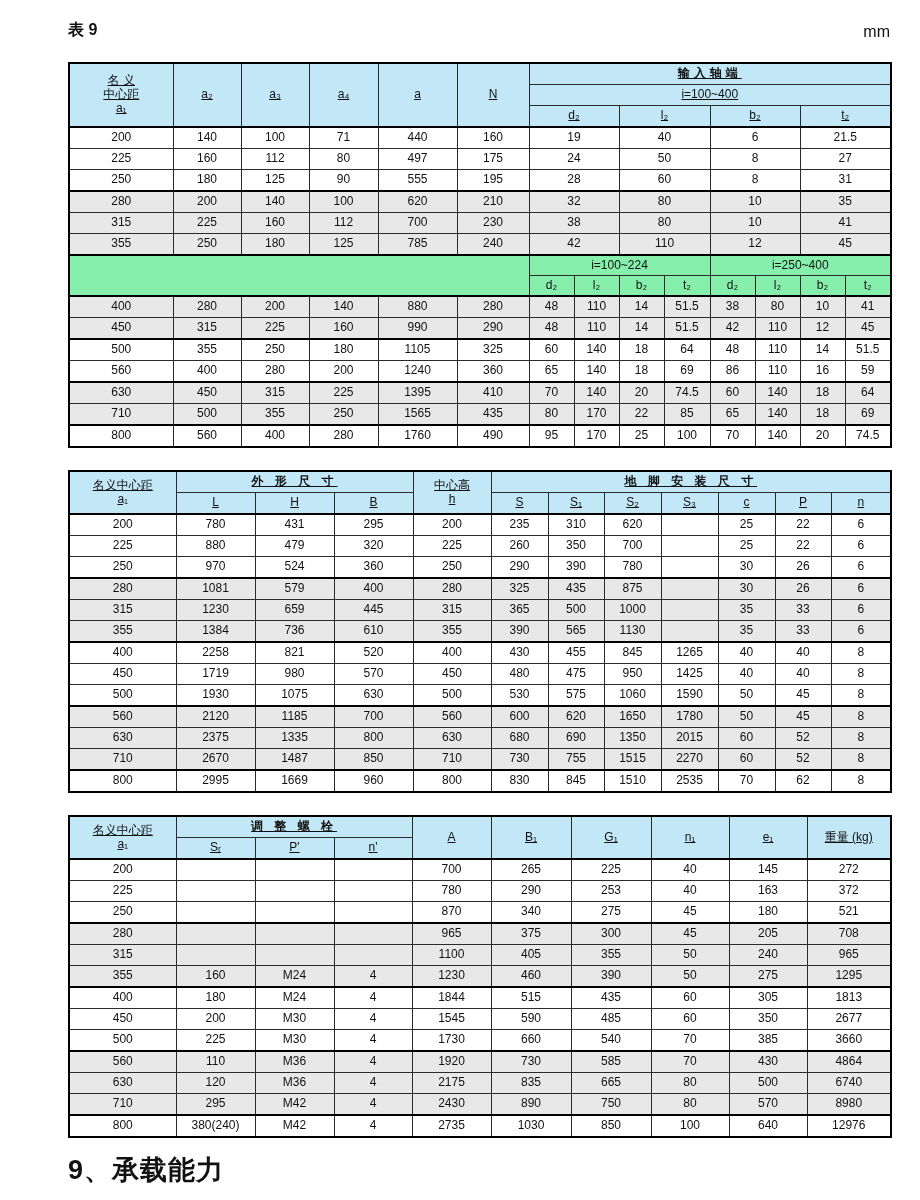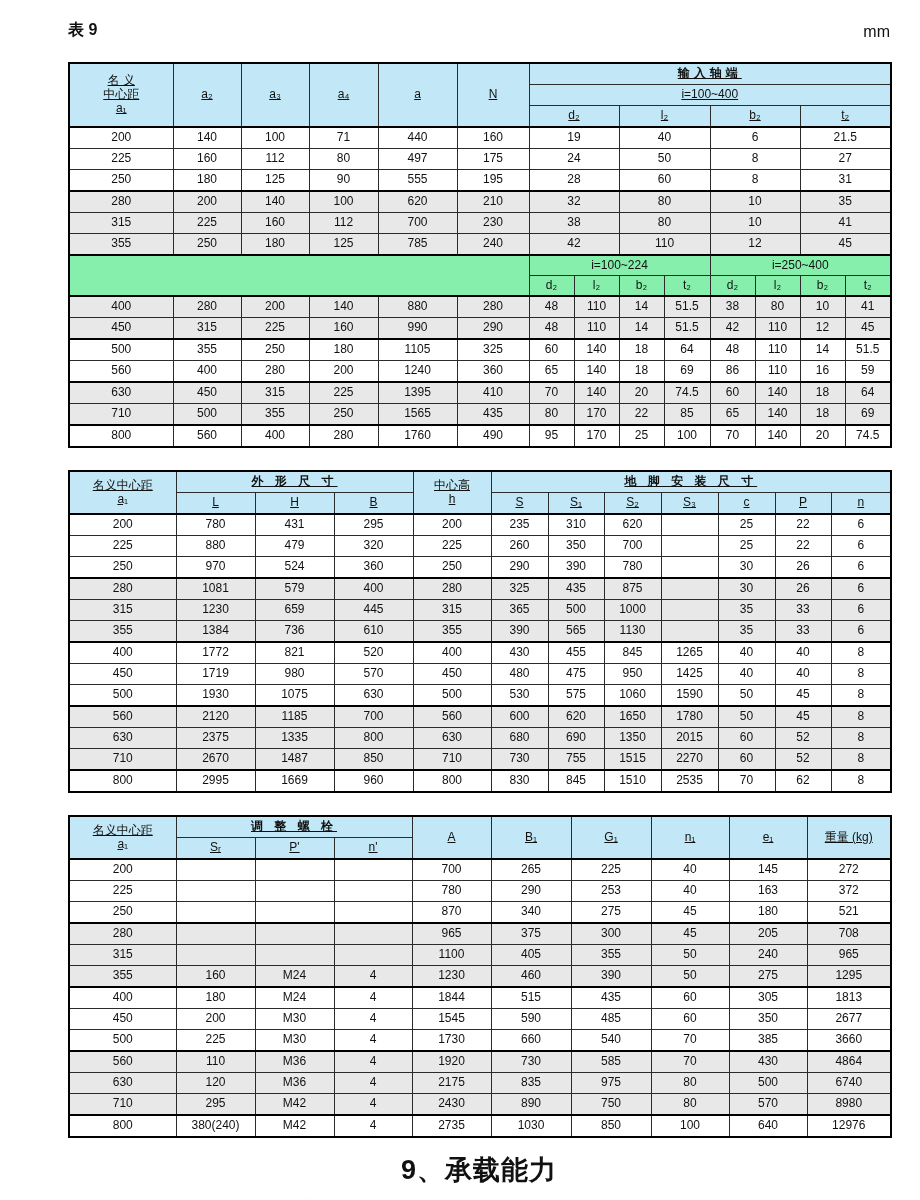--- a/index.html
+++ b/index.html
@@ -12,21 +12,21 @@
   th,td{border:1px solid #2b2b2b;text-align:center;vertical-align:middle;
     font-size:12px;padding:0;height:20px;line-height:1.15;overflow:hidden;white-space:nowrap;}
   thead th{background:#c2e7f6;font-weight:normal;}
   thead{border-bottom:2px solid #000;text-decoration:underline;}
   thead th.grp{font-weight:bold;letter-spacing:4px;}
   thead th .ln{display:block;}
   tr.shaded td{background:#e8e8e8;}
   tr.thick-top td{border-top:2px solid #000;}
   td.blankcell{background:#fff;}
   tbody tr.subhead td{background:#86efac;height:19px;} .gap2{height:22px;} .gap3{height:22px;}
-  h2.section{font-size:27px;font-weight:bold;margin:14px 0 10px 0;letter-spacing:1px;text-align:center;}
+  h2.section{font-size:27px;font-weight:bold;margin:14px 0 10px 0;letter-spacing:1px;}
   p.bodyline{font-size:14.5px;margin:0 0 7px 0;}
 </style>
 </head>
 <body>
 
 <div class="sheet">
 
   <div class="titlebar">
     <span class="tl">表 9</span>
     <span>mm</span>
@@ -403,21 +403,21 @@
           <td>390</td>
           <td>565</td>
           <td>1130</td>
           <td></td>
           <td>35</td>
           <td>33</td>
           <td>6</td>
         </tr>
         <tr class="thick-top">
           <td>400</td>
-          <td>1772</td>
+          <td>2258</td>
           <td>821</td>
           <td>520</td>
           <td>400</td>
           <td>430</td>
           <td>455</td>
           <td>845</td>
           <td>1265</td>
           <td>40</td>
           <td>40</td>
           <td>8</td>
@@ -665,21 +665,21 @@
           <td>430</td>
           <td>4864</td>
         </tr>
         <tr class="shaded">
           <td>630</td>
           <td>120</td>
           <td>M36</td>
           <td>4</td>
           <td>2175</td>
           <td>835</td>
-          <td>975</td>
+          <td>665</td>
           <td>80</td>
           <td>500</td>
           <td>6740</td>
         </tr>
         <tr class="shaded">
           <td>710</td>
           <td>295</td>
           <td>M42</td>
           <td>4</td>
           <td>2430</td>

